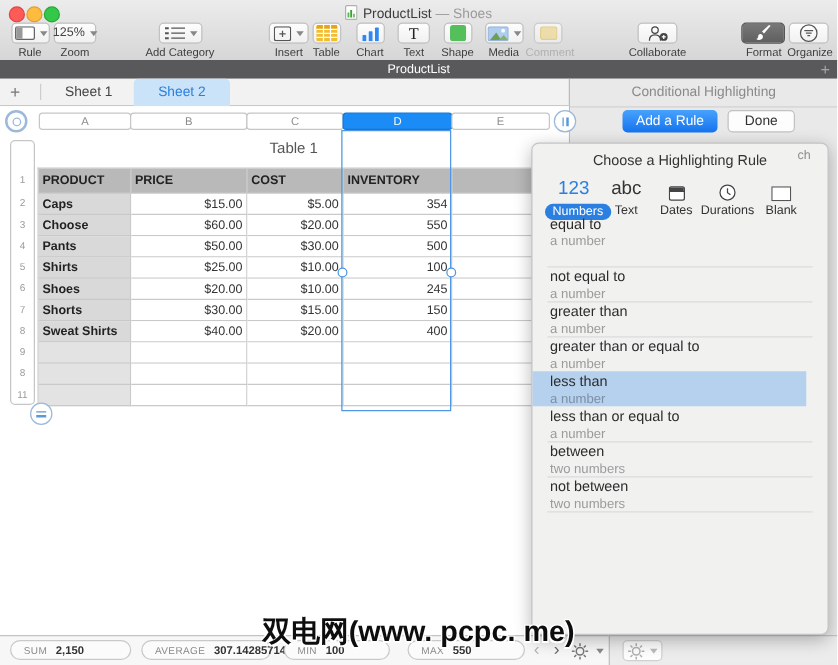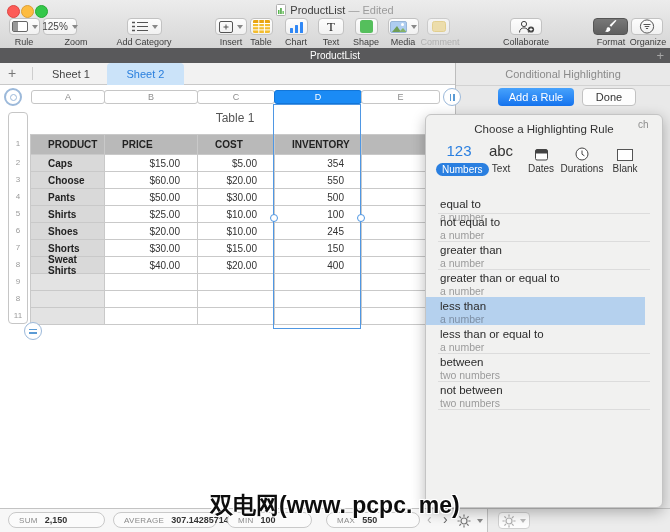--- a/index.html
+++ b/index.html
@@ -42,21 +42,21 @@
   
   #canvas{position:absolute;left:0;top:85px;width:455px;height:423px;background:#fff;}
   .colh{position:absolute;top:5px;height:14px;background:#fff;border:1px solid #c6c6c6;box-sizing:border-box;
     border-radius:3px;text-align:center;font-size:9px;color:#8d8d8d;line-height:12px;}
   .colh.sel{background:#1b8bf5;border-color:#1376d8;color:#fff;}
   #row-gutter{position:absolute;left:8px;top:27px;width:20px;height:212px;background:#fff;border:1px solid #c6c6c6;border-radius:4px;box-sizing:border-box;}
   .rown{position:absolute;left:8px;width:20px;text-align:center;font-size:8px;color:#9a9a9a;}
   #table-title{position:absolute;left:30px;top:26px;width:410px;text-align:center;font-size:12px;color:#555;}
   #tbl{position:absolute;left:30px;top:49px;display:grid;grid-template-columns:74px 93px 77px 87px 79px;
     grid-template-rows:20px repeat(10,17px);border-top:1px solid #c9c9c9;border-left:1px solid #c9c9c9;}
-  .c{border-right:1px solid #c9c9c9;border-bottom:1px solid #c9c9c9;font-size:10px;padding:0 17px;display:flex;align-items:center;box-sizing:border-box;background:#fff;}
+  .c{border-right:1px solid #c9c9c9;border-bottom:1px solid #c9c9c9;font-size:10px;padding:0 3px;display:flex;align-items:center;box-sizing:border-box;background:#fff;}
   .c.hd{background:#b9b9b9;font-weight:bold;color:#222;}
   .c.ca{background:#d9d9d9;font-weight:bold;color:#222;}
   .c.ca.empty{background:#e3e3e3;}
   .c.num{justify-content:flex-end;}
   #selbox{position:absolute;left:273px;top:19px;width:88px;height:225px;border:1.5px solid #4f97e3;box-sizing:border-box;pointer-events:none;}
   .handle{position:absolute;width:6px;height:6px;border-radius:50%;background:#fff;border:1.5px solid #4f97e3;}
   .circle-ctl{position:absolute;border-radius:50%;background:#fff;display:flex;align-items:center;justify-content:center;}
   #tbl-handle{left:4px;top:3px;width:14px;height:14px;border:2px solid #9cb9da;}
   #tbl-handle .dot{width:5px;height:5px;border:1.5px solid #9cb9da;border-radius:50%;}
   #col-add{left:443px;top:3px;width:16px;height:16px;border:1px solid #9cb9da;gap:2px;}
@@ -101,37 +101,37 @@
   <div id="titlebar">
     <div id="tl-red" class="tl"></div>
     <div id="tl-yellow" class="tl"></div>
     <div id="tl-green" class="tl"></div>
     <div id="title-row">
       <svg id="doc-icon" width="10" height="12">
           <rect x="0.5" y="0.5" width="9" height="11" rx="1" fill="#fff" stroke="#b0b0b0"></rect>
           <rect x="2" y="6" width="1.5" height="4" fill="#57b94d"></rect>
           <rect x="4.2" y="4" width="1.5" height="6" fill="#3f9e36"></rect>
           <rect x="6.4" y="7" width="1.5" height="3" fill="#6fc763"></rect>
-        </svg><span>ProductList</span><span class="edited"> — Edited</span>
+        </svg><span>ProductList</span><span class="edited"> — Shoes</span>
     </div>
 
     <div class="btn" style="left:9px;width:31px;">
       <svg width="16" height="11">
           <rect x="0.5" y="0.5" width="15" height="10" rx="1.5" fill="#fff" stroke="#666"></rect>
           <rect x="1" y="1" width="5" height="9" fill="#999"></rect>
         </svg>
         <span class="chev"></span>
     </div>
     <div class="tlabel" style="left:24px;">Rule</div>
 
     <div class="btn" style="left:43px;width:34px;">
       <span>125%</span>
         <span class="chev"></span>
     </div>
-    <div class="tlabel" style="left:76px;">Zoom</div>
+    <div class="tlabel" style="left:60px;">Zoom</div>
 
     <div class="btn" style="left:127px;width:35px;">
       <svg width="16" height="11">
           <path d="M0 1.5h3M0 5.5h3M0 9.5h3" stroke="#555" stroke-width="1.6"></path>
           <path d="M5 1.5h11M5 5.5h11M5 9.5h11" stroke="#555" stroke-width="1"></path>
         </svg>
         <span class="chev"></span>
     </div>
     <div class="tlabel" style="left:144px;">Add Category</div>
 
@@ -378,21 +378,21 @@
     <div class="ptab" style="left:133px;">
       <div class="icon">
           <svg width="14" height="14">
             <circle cx="7" cy="7" r="6" fill="#fff" stroke="#444"></circle>
             <path d="M7 3.5v3.7l2.4 1.6" fill="none" stroke="#444"></path>
           </svg>
         </div>
       <div class="plabel">Durations</div>
     </div>
 
-    <div class="rule" style="top:80px;">
+    <div class="rule" style="top:56px;">
       <div class="rule-title">equal to</div>
       <div class="rule-sub">a number</div>
     </div>
     <div class="sep" style="top:98px;"></div>
     <div class="rule" style="top:98px;">
       <div class="rule-title">not equal to</div>
       <div class="rule-sub">a number</div>
     </div>
     <div class="sep" style="top:126px;"></div>
     <div class="rule" style="top:126px;">

